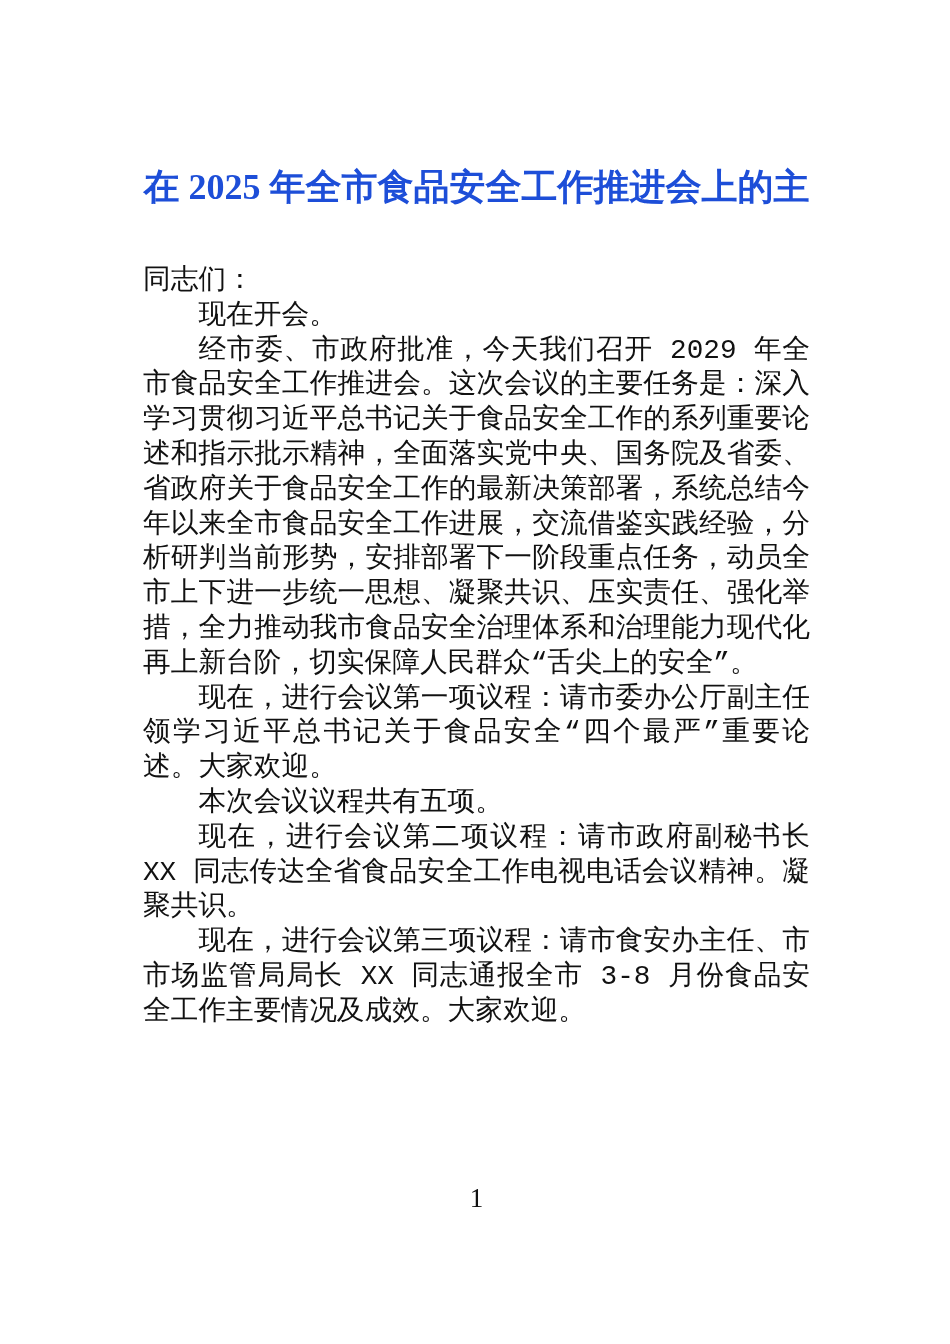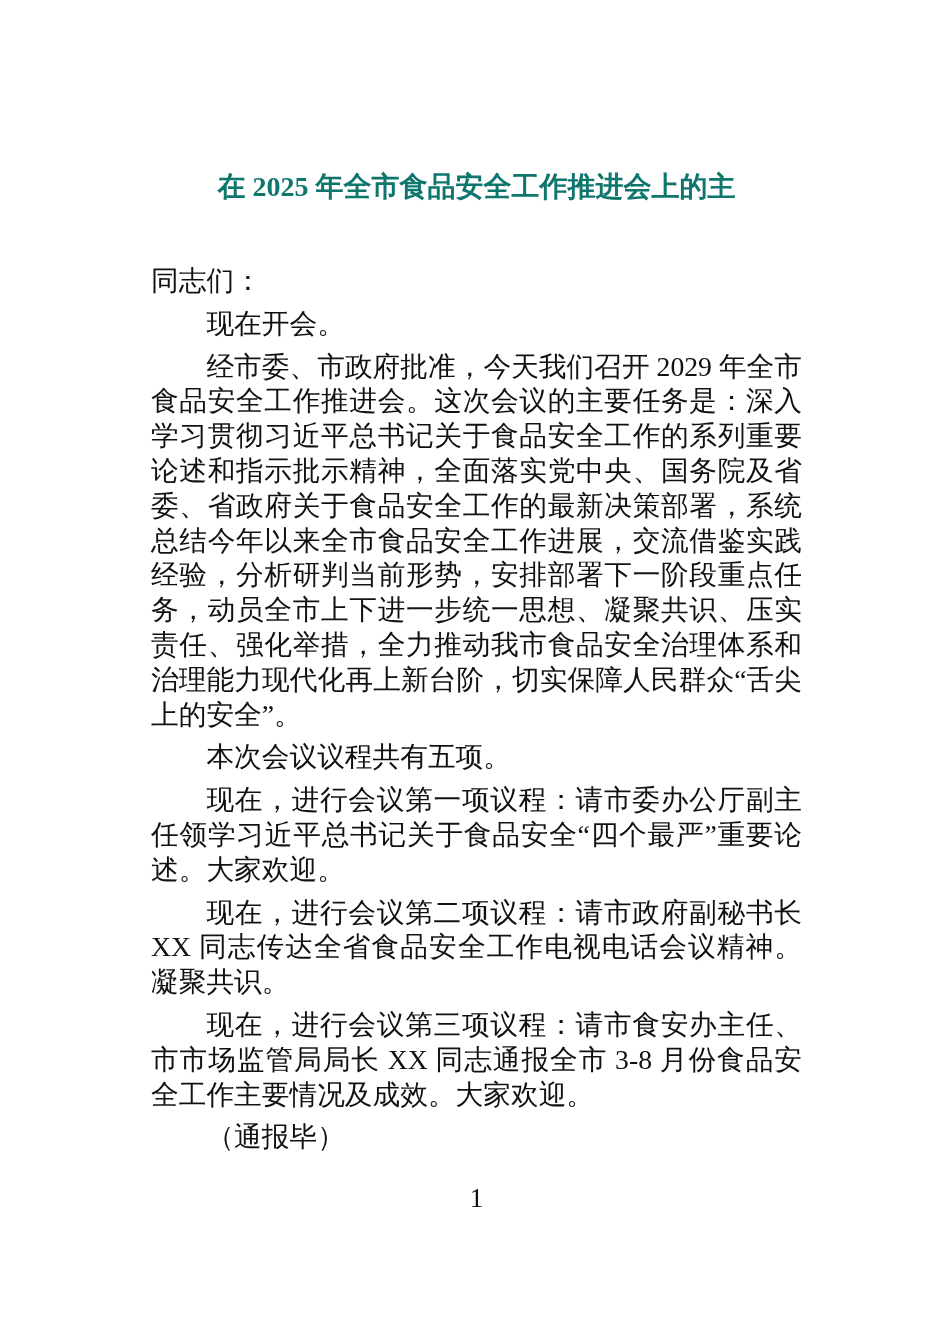--- a/index.html
+++ b/index.html
@@ -15,41 +15,42 @@
     overflow: hidden;
     color: #111111;
     
     font-family: "Liberation Serif", "DejaVu Serif", sans-serif;
   }
   .content {
     padding: 0 140px 0 143px; 
   }
   .doc-title {
     padding-top: 152px;
-    font-size: 28px;
+    font-size: 36px;
     line-height: 70px;
     font-weight: 700;
     text-align: center;
-    color: #0f766e;
+    color: #1d4ed8;
   }
   .doc-title .title-line {
     white-space: nowrap;
   }
   .doc-body {
     margin-top: 42px;
     font-size: 27.7px;
     line-height: 34.8px;
     text-align: justify;
     text-justify: inter-ideograph;
   }
   .doc-body p {
-    margin: 8px;
+    margin: 0;
     padding: 0;
     text-indent: 2em;
     word-break: break-all;
+    font-family: Liberation Mono, monospace;
   }
   .doc-body p.no-indent {
     text-indent: 0;
   }
   .page-footer {
     position: absolute;
     left: 143px;
     width: 667px;
     top: 1183px;
     text-align: center;
@@ -67,25 +68,24 @@
 
     <div class="doc-title">
       <div class="title-line">在 2025 年全市食品安全工作推进会上的主</div>
     </div>
 
     <div class="doc-body">
 
     <p class="no-indent">同志们：</p>
         <p>现在开会。</p>
         <p>经市委、市政府批准，今天我们召开 2029 年全市食品安全工作推进会。这次会议的主要任务是：深入学习贯彻习近平总书记关于食品安全工作的系列重要论述和指示批示精神，全面落实党中央、国务院及省委、省政府关于食品安全工作的最新决策部署，系统总结今年以来全市食品安全工作进展，交流借鉴实践经验，分析研判当前形势，安排部署下一阶段重点任务，动员全市上下进一步统一思想、凝聚共识、压实责任、强化举措，全力推动我市食品安全治理体系和治理能力现代化再上新台阶，切实保障人民群众“舌尖上的安全”。</p>
+        <p>现在，进行会议第一项议程：请市委办公厅副主任领学习近平总书记关于食品安全“四个最严”重要论述。大家欢迎。</p>
         <p>本次会议议程共有五项。</p>
-        <p>现在，进行会议第一项议程：请市委办公厅副主任领学习近平总书记关于食品安全“四个最严”重要论述。大家欢迎。</p>
         <p>现在，进行会议第二项议程：请市政府副秘书长 XX 同志传达全省食品安全工作电视电话会议精神。凝聚共识。</p>
         <p>现在，进行会议第三项议程：请市食安办主任、市市场监管局局长 XX 同志通报全市 3-8 月份食品安全工作主要情况及成效。大家欢迎。</p>
-        <p>（通报毕）</p>
       </div>
 
   </div>
 
   <div class="page-footer">
     <span>1</span>
   </div>
 </div>
 
 </body></html>

